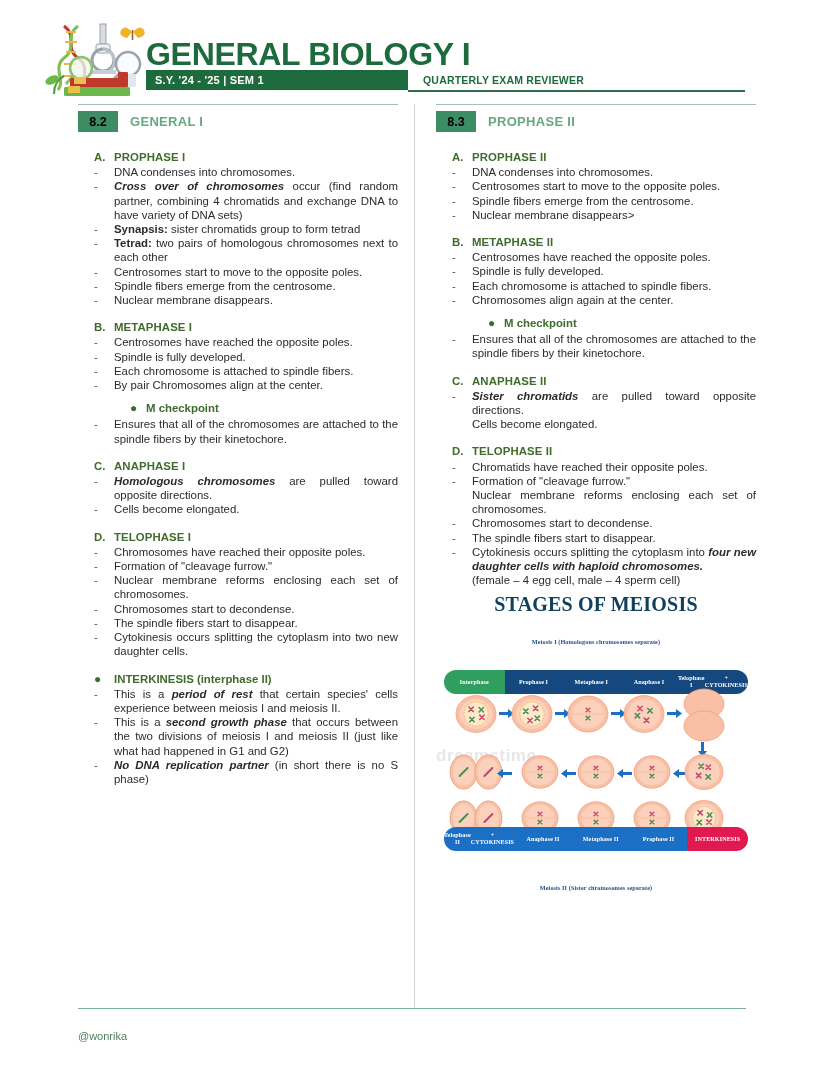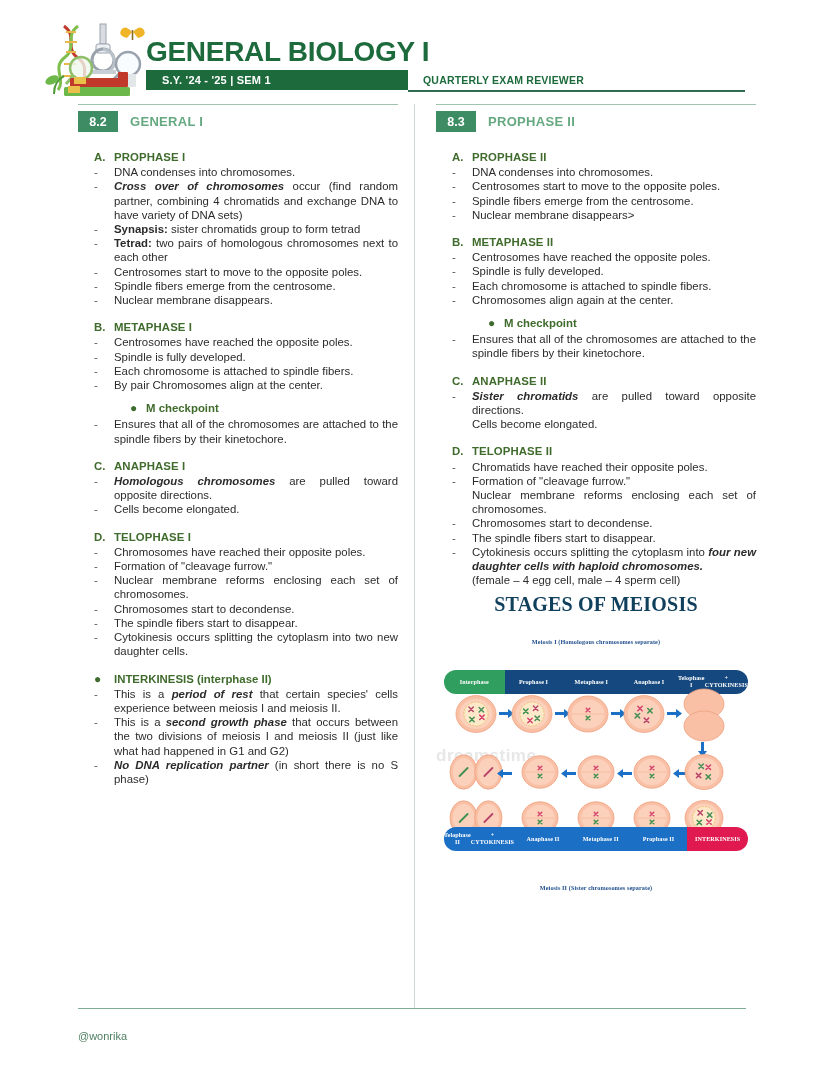--- a/index.html
+++ b/index.html
@@ -9,46 +9,46 @@
     font-family: "Liberation Sans", sans-serif;
     color: #2b2b2b;
   }
   .page { position: relative; width: 828px; height: 1071px; overflow: hidden; background:#fff; }
 
   
   .header { position:absolute; left:0; top:0; width:828px; height:100px; }
   .logo { position:absolute; left:44px; top:16px; width:104px; height:84px; }
   .doc-title {
     position:absolute; left:146px; top:36px;
-    font-size:28px; font-weight:bold; letter-spacing:-0.3px;
+    font-size:32px; font-weight:bold; letter-spacing:-0.3px;
     color:#1d6b3c; font-family:"Liberation Sans", sans-serif;
   }
   .sy-bar {
     position:absolute; left:146px; top:70px; width:262px; height:20px;
     background:#1d6b3c; color:#ffffff;
     font-size:11px; font-weight:bold; letter-spacing:0.2px;
-    display:flex; align-items:center; padding-left:16px;
+    display:flex; align-items:center; padding-left:9px;
   }
   .reviewer-label {
     position:absolute; left:423px; top:74px;
     font-size:10.5px; font-weight:bold; color:#1d6b3c; letter-spacing:0.2px;
   }
   .hdr-rule { position:absolute; left:408px; top:90px; width:337px; height:1.6px; background:#2e6b4f; }
 
   
   .col { position:absolute; top:104px; }
   .col-left  { left:78px;  width:320px; }
   .col-right { left:436px; width:320px; }
   .divider { position:absolute; left:414px; top:104px; width:1px; height:905px; background:#cfd8d3; }
 
   .sec-head { position:relative; height:30px; margin-bottom:6px; }
   .sec-topline { position:absolute; left:0; top:0; width:100%; height:1.4px; background:#9fc3ae; }
   .sec-chip {
     position:absolute; left:0; top:7px; width:40px; height:21px;
-    background:#3d8c63; color:#ffffff; font-size:12.5px; font-weight:bold;
+    background:#3d8c63; color:#000000; font-size:12.5px; font-weight:bold;
     display:flex; align-items:center; justify-content:center;
   }
   .sec-title {
     position:absolute; left:52px; top:10px;
     font-size:13px; font-weight:bold; color:#66a981; letter-spacing:0.3px;
   }
 
   .body { font-size:11.4px; line-height:14.2px; }
 
   .grp { margin-top:13px; }

